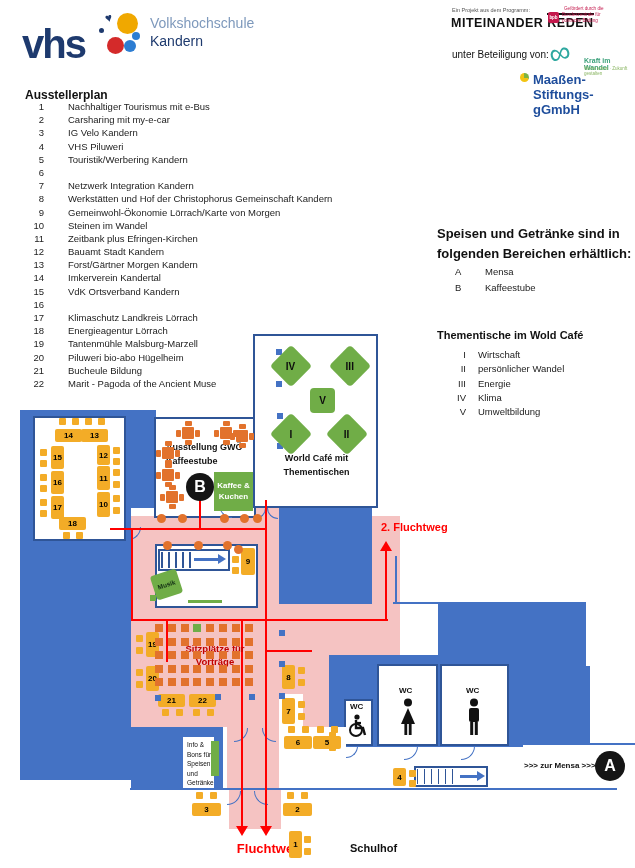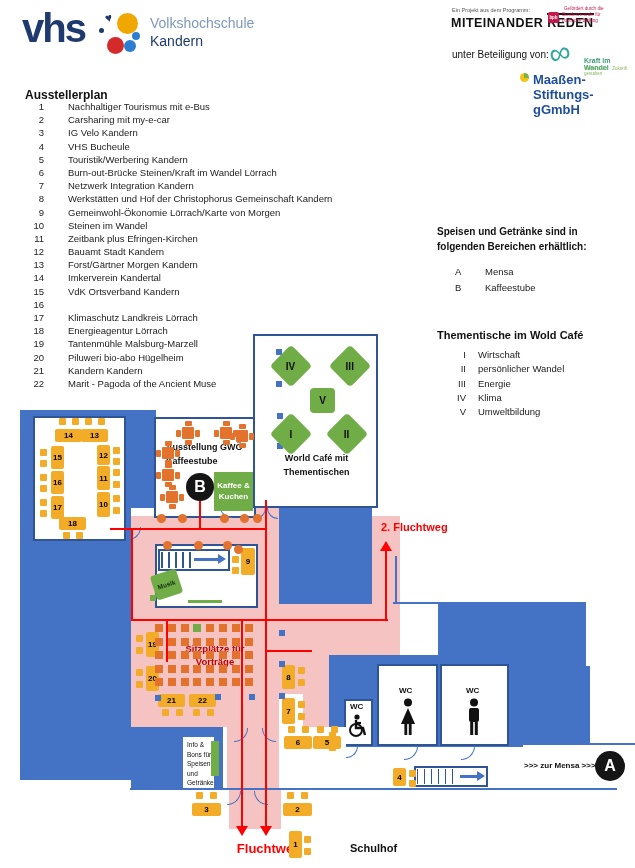--- a/index.html
+++ b/index.html
@@ -21,21 +21,21 @@
   .inf{color:#2FA8A0;font-size:30px;line-height:1;display:inline-block;transform:rotate(-14deg);}
   .kraft{color:#3BA07A;font-size:7px;font-weight:bold;}
   .kraft-tag{color:#8AB562;font-size:4.5px;}
   .maassen{color:#1F4E9C;font-size:13px;font-weight:bold;}
   .m-ic{width:9px;height:9px;border-radius:50%;background:conic-gradient(#7CB342 0 30%,#F2C413 0 100%);}
   
   .h1{font-weight:bold;font-size:12px;color:#111;}
   .lrow{display:flex;height:13.2px;font-size:9.5px;align-items:baseline;color:#222;}
   .lnum{width:19px;text-align:right;flex:none;}
   .lname{margin-left:24px;white-space:nowrap;}
-  .legend-title{font-weight:bold;font-size:10px;color:#111;line-height:1.5;}
+  .legend-title{font-weight:bold;font-size:13px;color:#111;line-height:1.5;}
   .arow{display:flex;font-size:9.5px;height:16px;align-items:baseline;color:#222;}
   .akey{width:12px;flex:none;}
   .alab{margin-left:18px;}
   .trow{display:flex;font-size:9.5px;height:14.3px;align-items:baseline;color:#222;}
   .tkey{width:14px;text-align:right;flex:none;}
   .tlab{margin-left:12px;}
   
   .pink{background:#F5C3C2;}
   .blue{background:#4472C4;}
   .room{background:#fff;border:2px solid #2F5597;box-sizing:border-box;}
@@ -61,21 +61,21 @@
   .plabel{position:absolute;font-weight:bold;color:#111;}
   .redlabel{position:absolute;font-weight:bold;color:#FF0000;}
   .wc{font-size:8px;font-weight:bold;color:#111;}
   .infoline{font-size:6.5px;line-height:9.5px;color:#111;}
 </style>
 </head>
 <body>
 
 <div id="page">
 
-  <div class="abs vhs" style="left:22px;top:8px;">vhs</div>
+  <div class="abs vhs" style="left:22px;top:24px;">vhs</div>
   <span class="abs" style="left:105px;top:11px;color:#1E3A6E;font-size:12px;transform:rotate(-15deg);">♥</span>
   <span class="abs dot" style="left:117px;top:13px;width:21px;height:21px;background:#F0A800;"></span>
   <span class="abs dot" style="left:99px;top:28px;width:5px;height:5px;background:#1E3A6E;"></span>
   <span class="abs dot" style="left:132px;top:32px;width:8px;height:8px;background:#2D7DD2;"></span>
   <span class="abs dot" style="left:107px;top:37px;width:17px;height:17px;background:#D42A2A;"></span>
   <span class="abs dot" style="left:124px;top:40px;width:12px;height:12px;background:#2D7DD2;"></span>
   <div class="abs logo-sub1" style="left:150px;top:15px;">Volkshochschule</div>
   <div class="abs logo-sub2" style="left:150px;top:33px;">Kandern</div>
 
   <div class="abs tiny" style="left:452px;top:7px;">Ein Projekt aus dem Programm:</div>
@@ -105,29 +105,28 @@
       <div class="lrow" style="">
         <div class="lnum" style="">2</div>
         <div class="lname" style="">Carsharing mit my-e-car</div>
       </div>
       <div class="lrow" style="">
         <div class="lnum" style="">3</div>
         <div class="lname" style="">IG Velo Kandern</div>
       </div>
       <div class="lrow" style="">
         <div class="lnum" style="">4</div>
-        <div class="lname" style="">VHS Bucheule</div>
+        <div class="lname" style="">VHS Piluweri</div>
       </div>
       <div class="lrow" style="">
         <div class="lnum" style="">5</div>
         <div class="lname" style="">Touristik/Werbering Kandern</div>
       </div>
       <div class="lrow" style="">
         <div class="lnum" style="">6</div>
-        <div class="lname" style="">Burn-out-Brücke Steinen/Kraft im Wandel Lörrach</div>
       </div>
       <div class="lrow" style="">
         <div class="lnum" style="">7</div>
         <div class="lname" style="">Netzwerk Integration Kandern</div>
       </div>
       <div class="lrow" style="">
         <div class="lnum" style="">8</div>
         <div class="lname" style="">Werkstätten und Hof der Christophorus Gemeinschaft Kandern</div>
       </div>
       <div class="lrow" style="">
@@ -172,21 +171,21 @@
       <div class="lrow" style="">
         <div class="lnum" style="">19</div>
         <div class="lname" style="">Tantenmühle Malsburg-Marzell</div>
       </div>
       <div class="lrow" style="">
         <div class="lnum" style="">20</div>
         <div class="lname" style="">Piluweri bio-abo Hügelheim</div>
       </div>
       <div class="lrow" style="">
         <div class="lnum" style="">21</div>
-        <div class="lname" style="">Kandern Kandern</div>
+        <div class="lname" style="">Bucheule Bildung</div>
       </div>
       <div class="lrow" style="">
         <div class="lnum" style="">22</div>
         <div class="lname" style="">Marit - Pagoda of the Ancient Muse</div>
       </div>
     </div>
 
   <div class="abs legend-title" style="left:437px;top:224px;width:195px;">
     <div>Speisen und Getränke sind in</div>
     <div>folgenden Bereichen erhältlich:</div>

